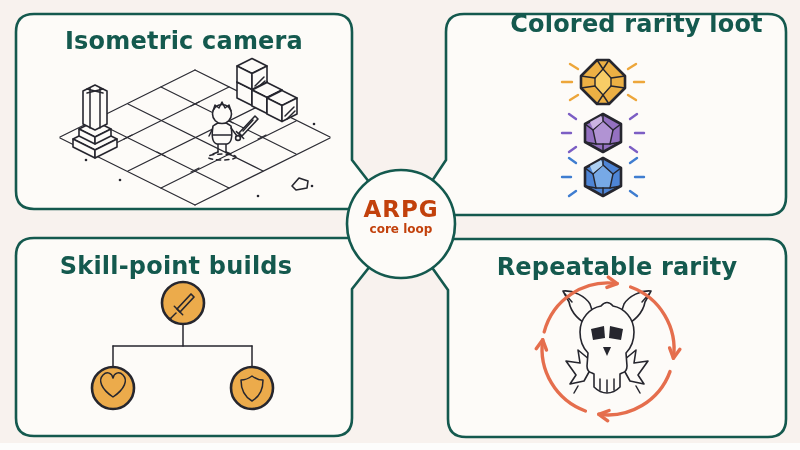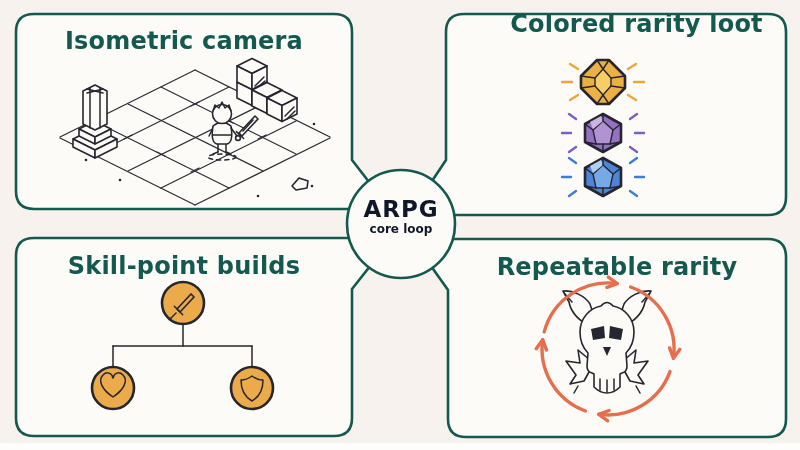--- a/index.html
+++ b/index.html
@@ -2,21 +2,21 @@
 <html><head>
 <meta charset="utf-8">
 <style>
   html,body{margin:0;padding:0;background:#f8f2ee;}
   .stage{position:relative;width:800px;height:450px;background:#f8f2ee;overflow:hidden;
          font-family:"DejaVu Sans",sans-serif;padding-left:41px;}
   .stage svg{position:absolute;left:0;top:0;}
   .panel-title{position:absolute;text-align:center;font-size:24px;font-weight:bold;
                color:#14594e;letter-spacing:.2px;}
   .hub-label{position:absolute;left:341px;top:197px;width:120px;text-align:center;
-             color:#0f172a;font-weight:bold;line-height:1.12;}
+             color:#c2410c;font-weight:bold;line-height:1.12;}
   .hub-line1{font-size:23px;letter-spacing:1px;}
   .hub-line2{font-size:12px;}
   .bottom-strip{position:absolute;left:0;bottom:0;width:800px;height:7px;background:#fdfdfc;}
   
   .teal{fill:#fdfbf8;stroke:#14594e;stroke-width:2.6;stroke-linejoin:round;stroke-linecap:round;}
   .ink{fill:none;stroke:#26262e;stroke-width:1.5;stroke-linecap:round;stroke-linejoin:round;}
   .inkfill{fill:#fdfbf8;stroke:#26262e;stroke-width:1.6;stroke-linecap:round;stroke-linejoin:round;}
   .inksolid{fill:#26262e;stroke:none;}
   .grid{stroke:#2b2b33;stroke-width:1.2;stroke-linecap:round;}
   .amber{fill:#ecab4b;stroke:#26262e;stroke-width:2.6;}
@@ -241,21 +241,21 @@
       <polyline class="orange" stroke-width="3.2" points="609.1,410.5 598.8,414.3 607.7,420.8"></polyline>
       <polyline class="orange" stroke-width="3.2" points="546.5,350.1 542.7,339.8 536.2,348.7"></polyline>
     </g>
   </g>
 
   <circle class="teal" cx="401" cy="224" r="54" fill="#fdfaf7"></circle>
 </svg>
 
   <div class="panel-title" style="left:16px;top:27px;width:336px">Isometric camera</div>
   <div class="panel-title" style="left:446px;top:10px;width:381px">Colored rarity loot</div>
-  <div class="panel-title" style="left:16px;top:252px;width:336px">Skill-point builds</div>
+  <div class="panel-title" style="left:8px;top:252px;width:336px">Skill-point builds</div>
   <div class="panel-title" style="left:448px;top:253px;width:338px">Repeatable rarity</div>
 
   <div class="hub-label">
     <div class="hub-line1">ARPG</div>
     <div class="hub-line2">core loop</div>
   </div>
 
   <div class="bottom-strip"></div>
 </div>
 

